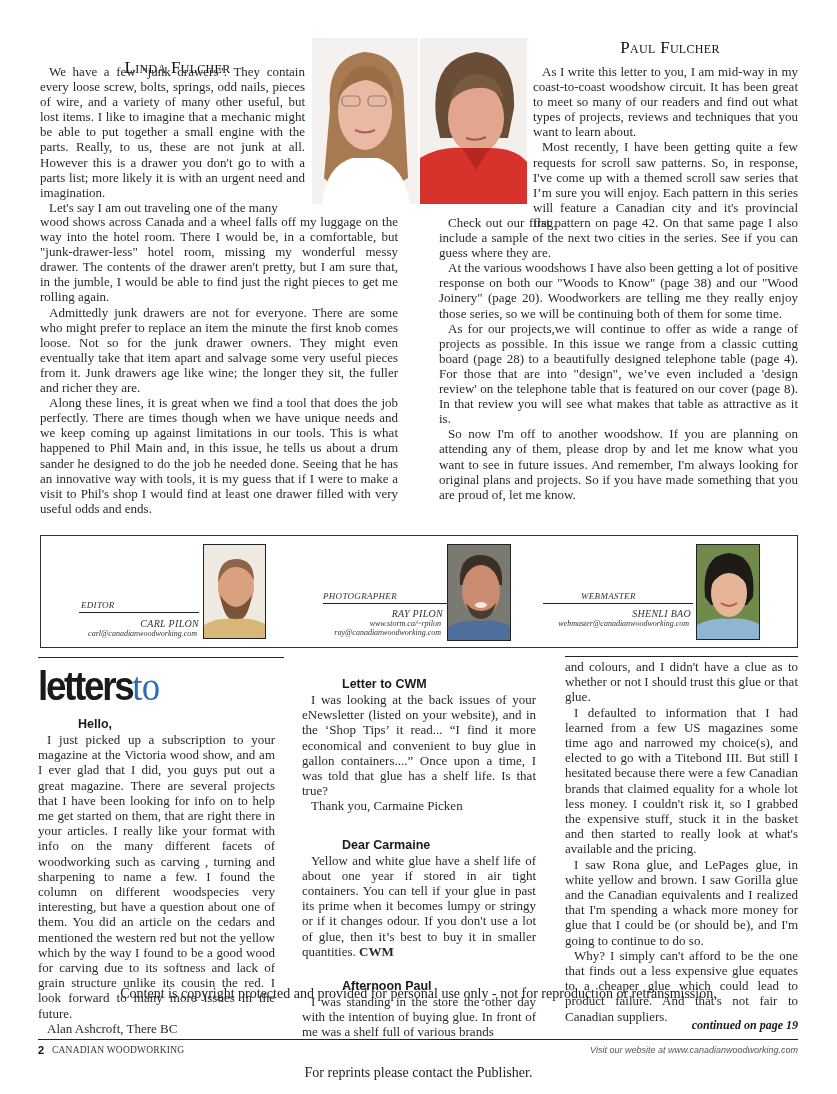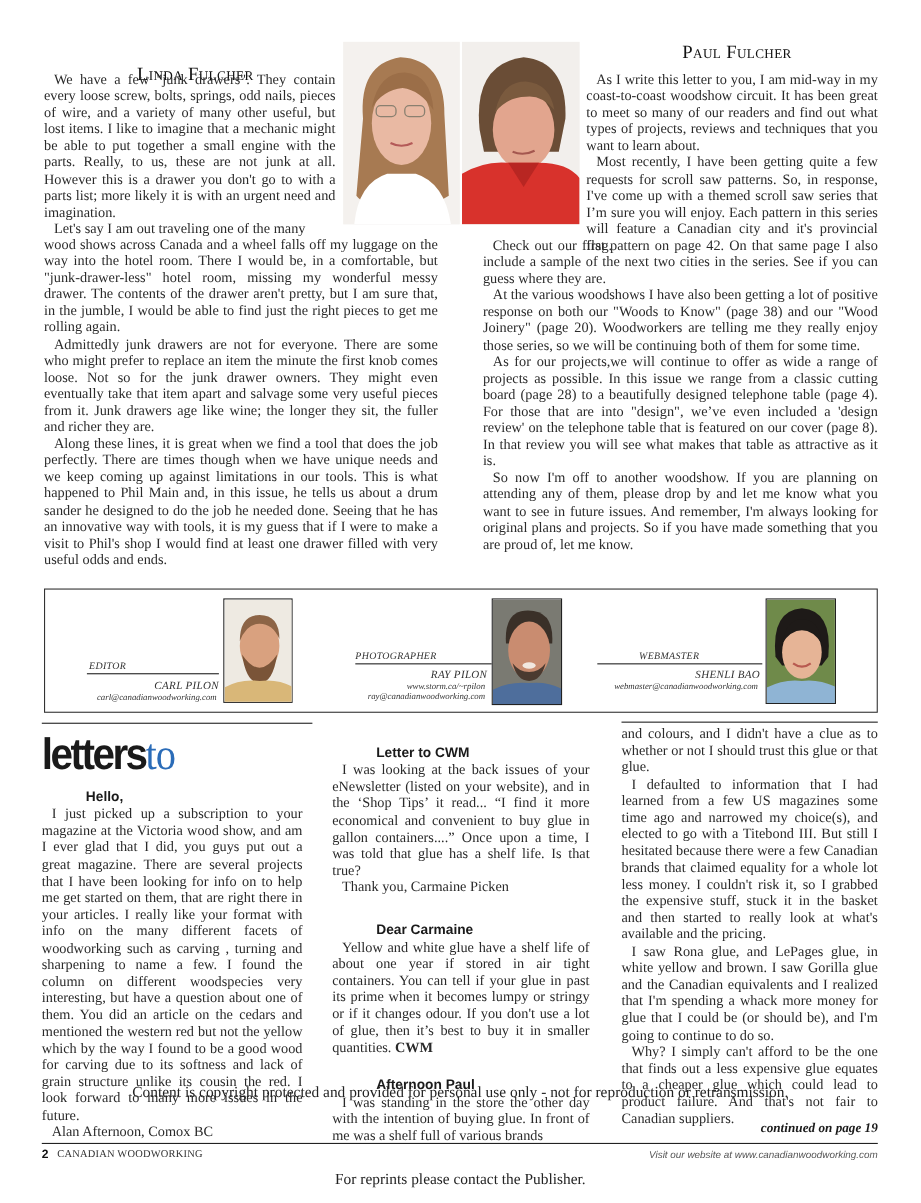--- a/index.html
+++ b/index.html
@@ -158,21 +158,21 @@
 </div>
 
 <div id="letters-rule-1"></div>
 <div id="letters-rule-3"></div>
 
 <div id="letters-logo"><span>letters</span><span class="to">to</span></div>
 
 <div class="lcol" id="lcol1">
   <div class="letter-heading">Hello,</div>
   <p>I just picked up a subscription to your magazine at the Victoria wood show, and am I ever glad that I did, you guys put out a great magazine. There are several projects that I have been looking for info on to help me get started on them, that are right there in your articles. I really like your format with info on the many different facets of woodworking such as carving , turning and sharpening to name a few. I found the column on different woodspecies very interesting, but have a question about one of them. You did an article on the cedars and mentioned the western red but not the yellow which by the way I found to be a good wood for carving due to its softness and lack of grain structure unlike its cousin the red. I look forward to many more issues in the future.</p>
-  <p class="sig">Alan Afternoon, Comox BC</p>
+  <p class="sig">Alan Ashcroft, There BC</p>
 </div>
 
 <div class="lcol" id="lcol2">
   <div class="letter-heading">Letter to CWM</div>
   <p>I was looking at the back issues of your eNewsletter (listed on your website), and in the ‘Shop Tips’ it read... “I find it more economical and convenient to buy glue in gallon containers....” Once upon a time, I was told that glue has a shelf life. Is that true?</p>
   <p class="sig">Thank you, Carmaine Picken</p>
   <div class="gap"></div>
   <div class="letter-heading" style="margin-top:8px;">Dear Carmaine</div>
   <p><span>Yellow and white glue have a shelf life of about one year if stored in air tight containers. You can tell if your glue in past its prime when it becomes lumpy or stringy or if it changes odour. If you don't use a lot of glue, then it’s best to buy it in smaller quantities.</span> <b>CWM</b></p>
   <div class="gap"></div>

